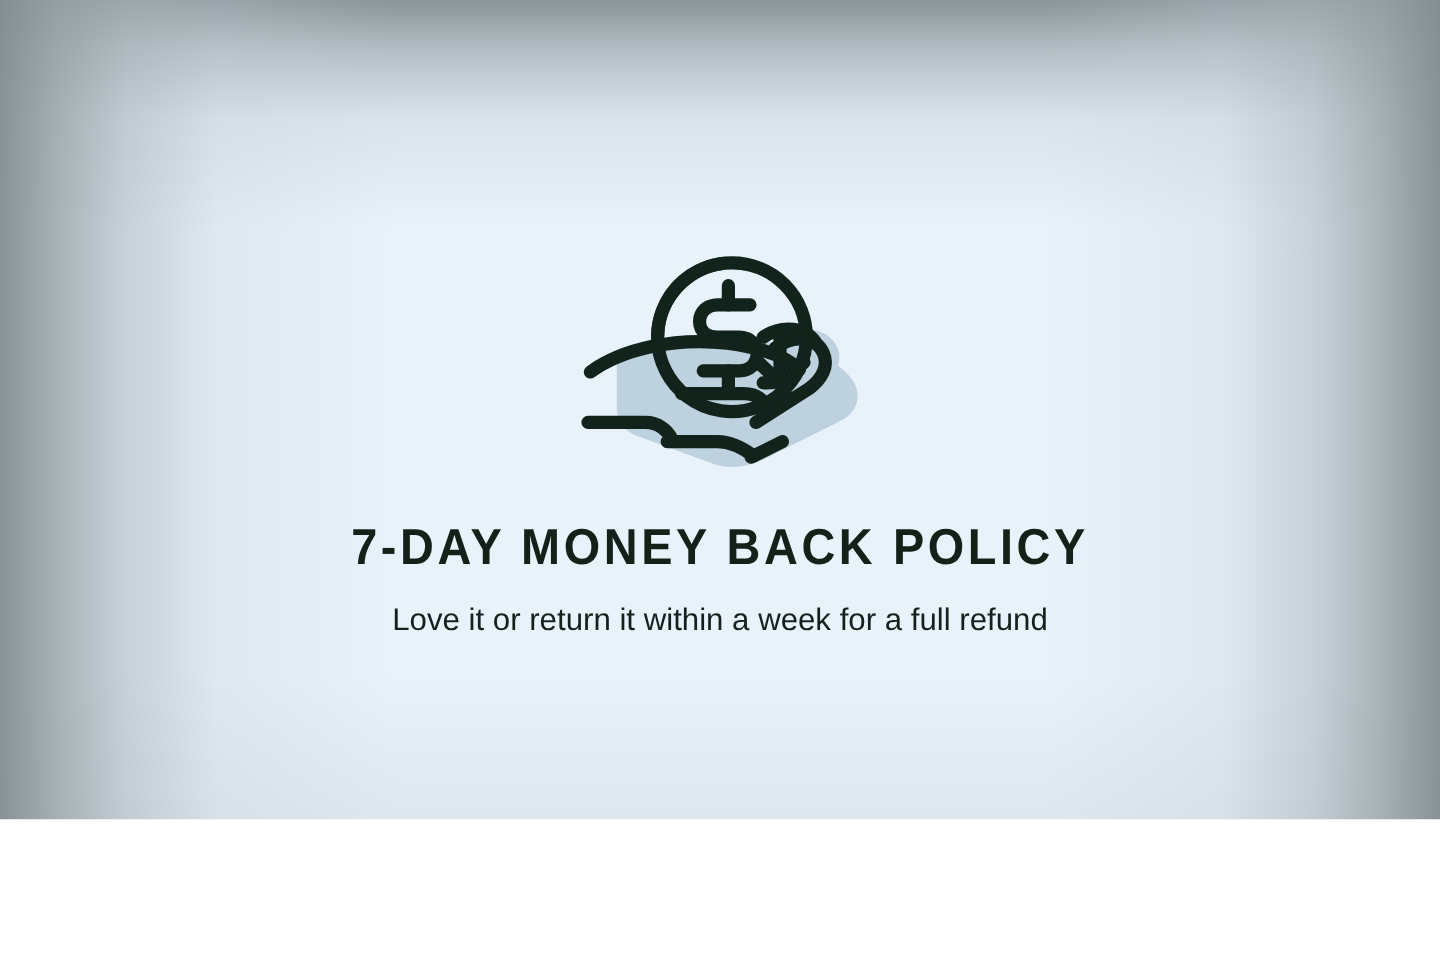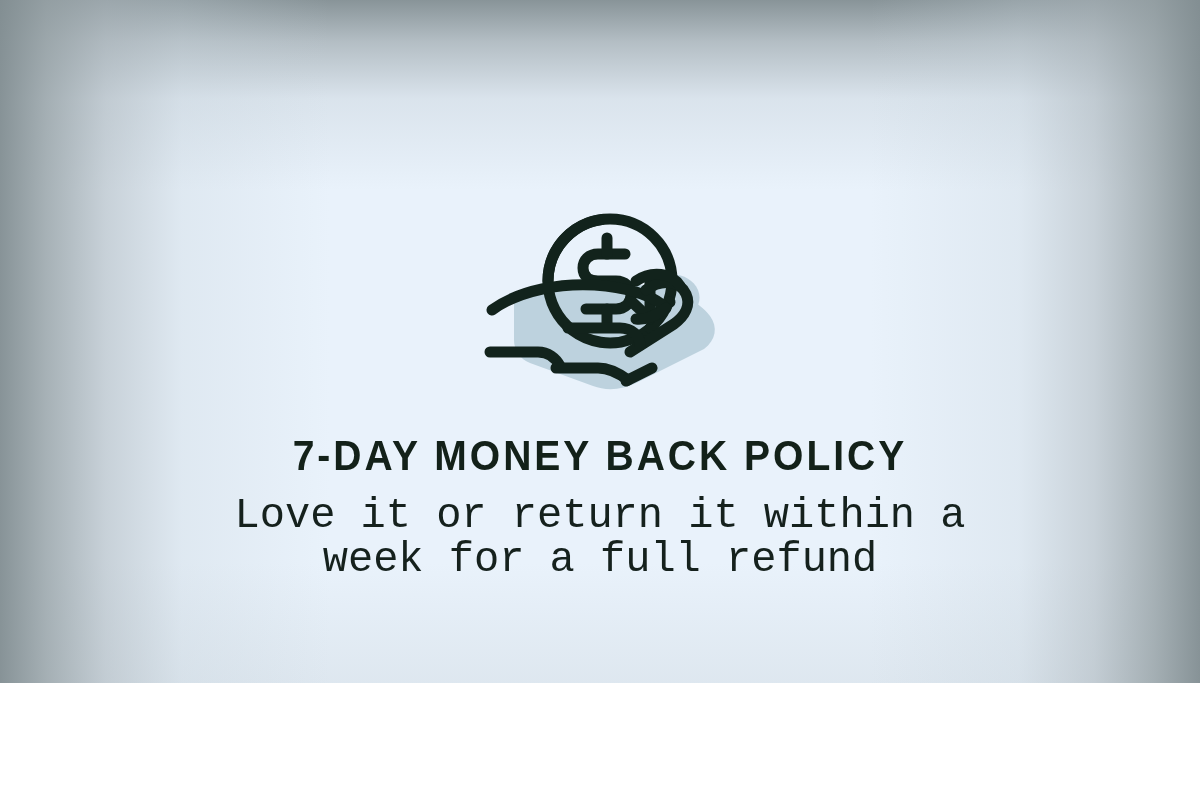--- a/index.html
+++ b/index.html
@@ -99,22 +99,22 @@
     transform-origin: center top;
     white-space: nowrap;
   }
   .subheadline {
     position: absolute;
     left: 190px;
     top: 494px;
     width: 820px;
     text-align: center;
     margin: 0;
-    font-family: Liberation Mono, monospace;
-    font-size: 42px;
+    font-family: Liberation Sans, sans-serif;
+    font-size: 26px;
     line-height: 44px;
     color: #15211d;
   }
 
   
   .footer-bar {
     position: absolute;
     left: 0;
     top: 683px;
     width: 1200px;

